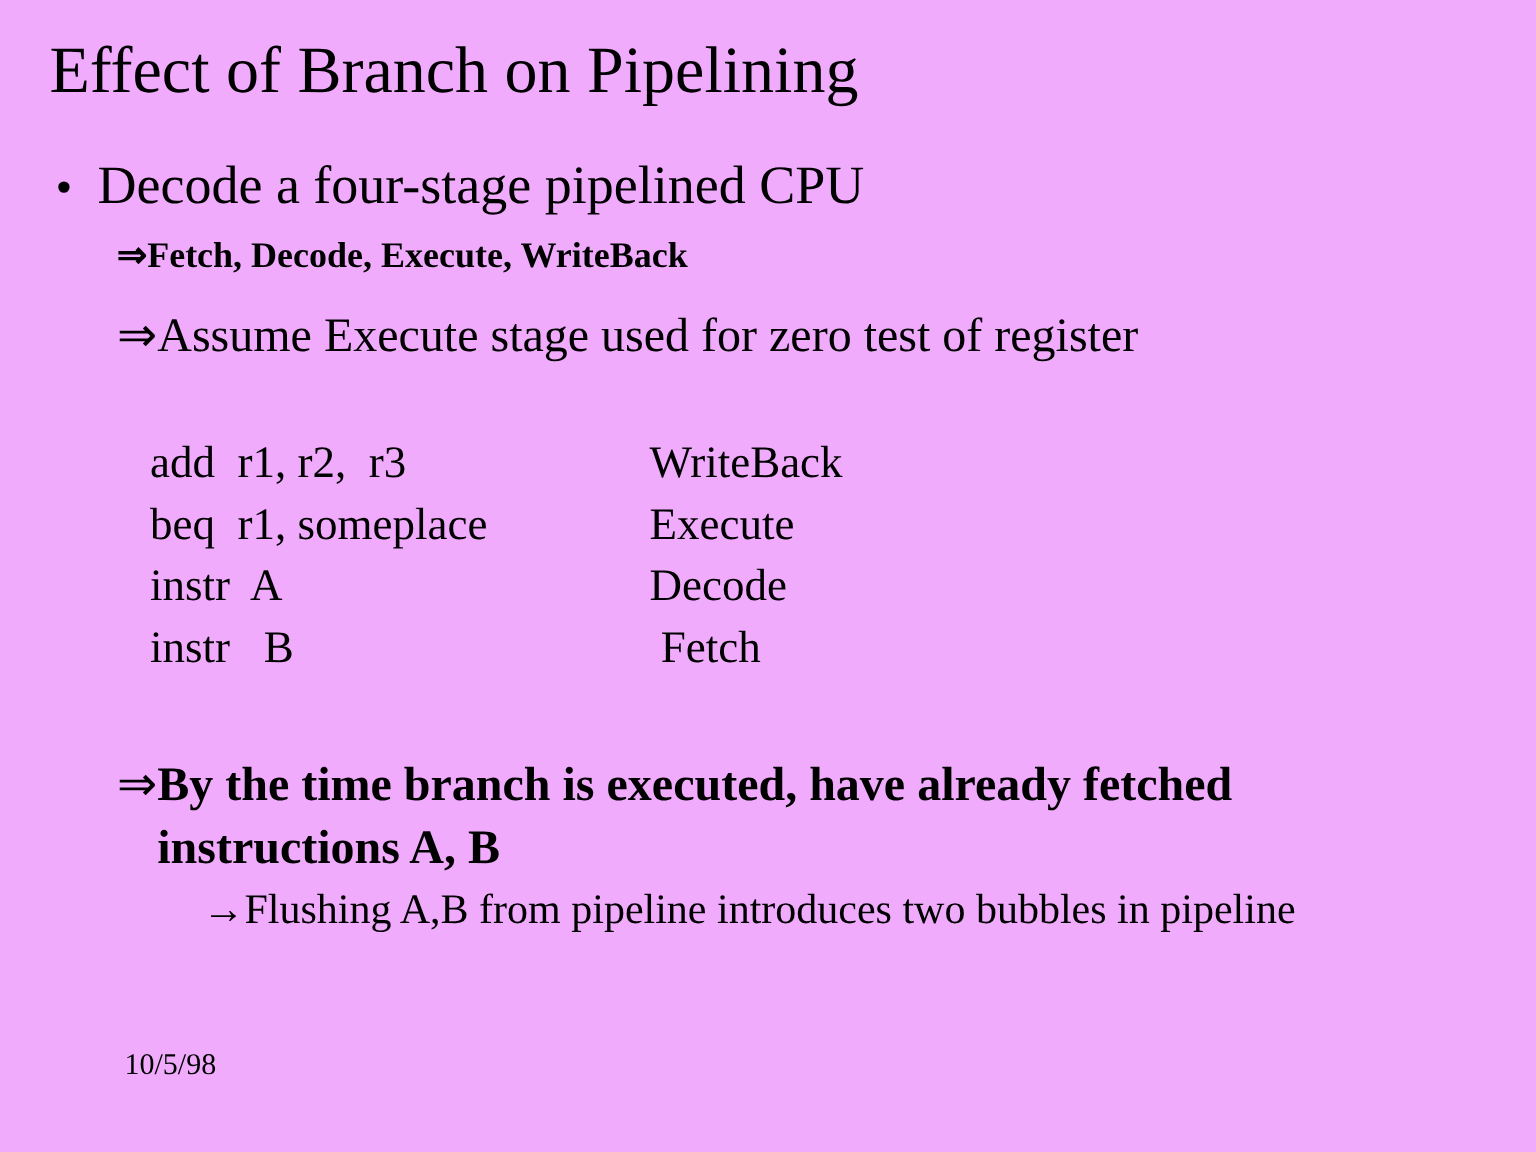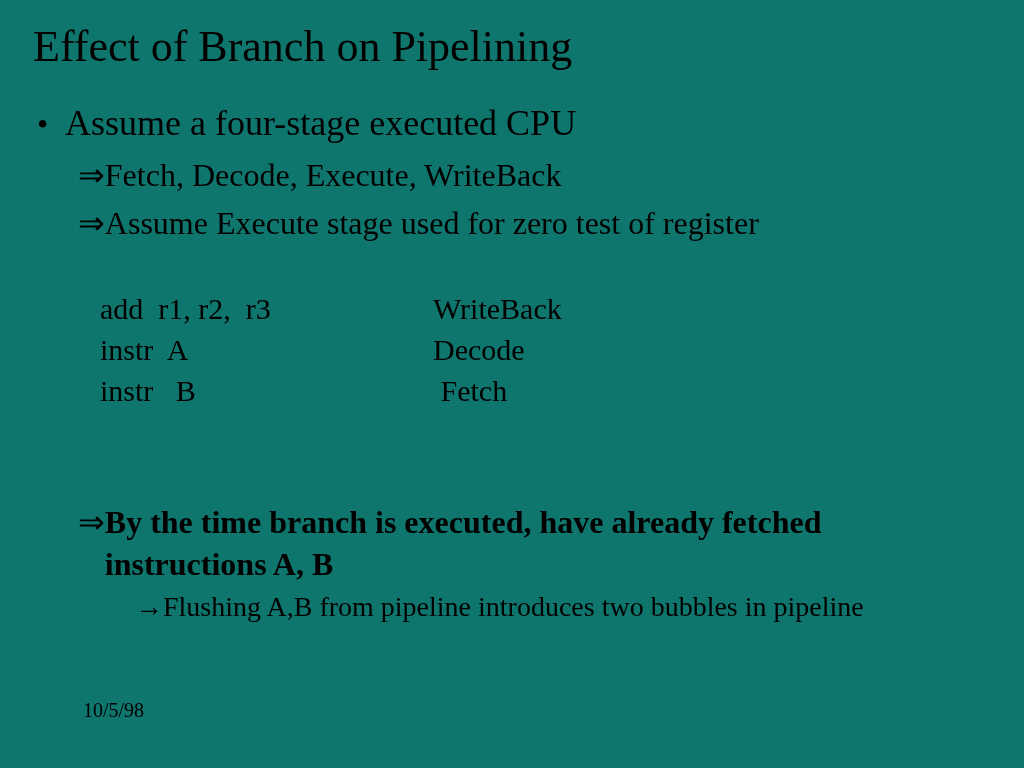--- a/index.html
+++ b/index.html
@@ -1,40 +1,40 @@
 <!DOCTYPE html>
 <html><head>
 <meta charset="utf-8">
 <style>
   html, body { margin: 0; padding: 0; background: #ffffff; }
   .slide {
     position: relative;
     width: 1024px;
     height: 768px;
-    background: #0f766e;
+    background: #f0abfc;
     color: #000000;
     font-family: "Liberation Serif", serif;
     overflow: hidden;
   }
   .abs { position: absolute; }
   .title {
     left: 33px; top: 22px;
     font-size: 44px;
     line-height: 1.15;
     white-space: nowrap;
   }
   .l1 {
     left: 37px; top: 102px;
     font-size: 36px;
     display: flex;
     align-items: baseline;
     white-space: nowrap;
   }
   .l1 .marker { width: 28px; font-size: 32px; }
-  .l2a { left: 78px; top: 156px; font-size: 32px; white-space: nowrap; }
+  .l2a { left: 78px; top: 156px; font-size: 24px; white-space: nowrap; font-weight: bold; }
   .l2b { left: 78px; top: 204px; font-size: 32px; white-space: nowrap; }
   .marker-inline { display: inline; }
   .code {
     left: 100px; top: 288px;
     font-size: 30px;
     line-height: 41px;
   }
   .code-row { display: flex; }
   .code-instr { width: 333px; white-space: pre; }
   .code-stage { white-space: pre; text-align: center; }
@@ -59,35 +59,39 @@
 </style>
 </head>
 <body>
 
 <div class="slide">
 
   <div class="abs title">Effect of Branch on Pipelining</div>
 
   <div class="abs l1">
     <span class="marker">•</span>
-    <span>Assume a four-stage executed CPU</span>
+    <span>Decode a four-stage pipelined CPU</span>
   </div>
 
   <div class="abs l2a">
     <span class="marker-inline">⇒</span><span>Fetch, Decode, Execute, WriteBack</span>
   </div>
 
   <div class="abs l2b">
     <span class="marker-inline">⇒</span><span>Assume Execute stage used for zero test of register</span>
   </div>
 
   <div class="abs code">
     <div class="code-row">
       <span class="code-instr">add  r1, r2,  r3</span>
       <span class="code-stage">WriteBack</span>
+    </div>
+    <div class="code-row">
+      <span class="code-instr">beq  r1, someplace</span>
+      <span class="code-stage">Execute</span>
     </div>
     <div class="code-row">
       <span class="code-instr">instr  A</span>
       <span class="code-stage">Decode</span>
     </div>
     <div class="code-row">
       <span class="code-instr">instr   B</span>
       <span class="code-stage"> Fetch</span>
     </div>
   </div>

